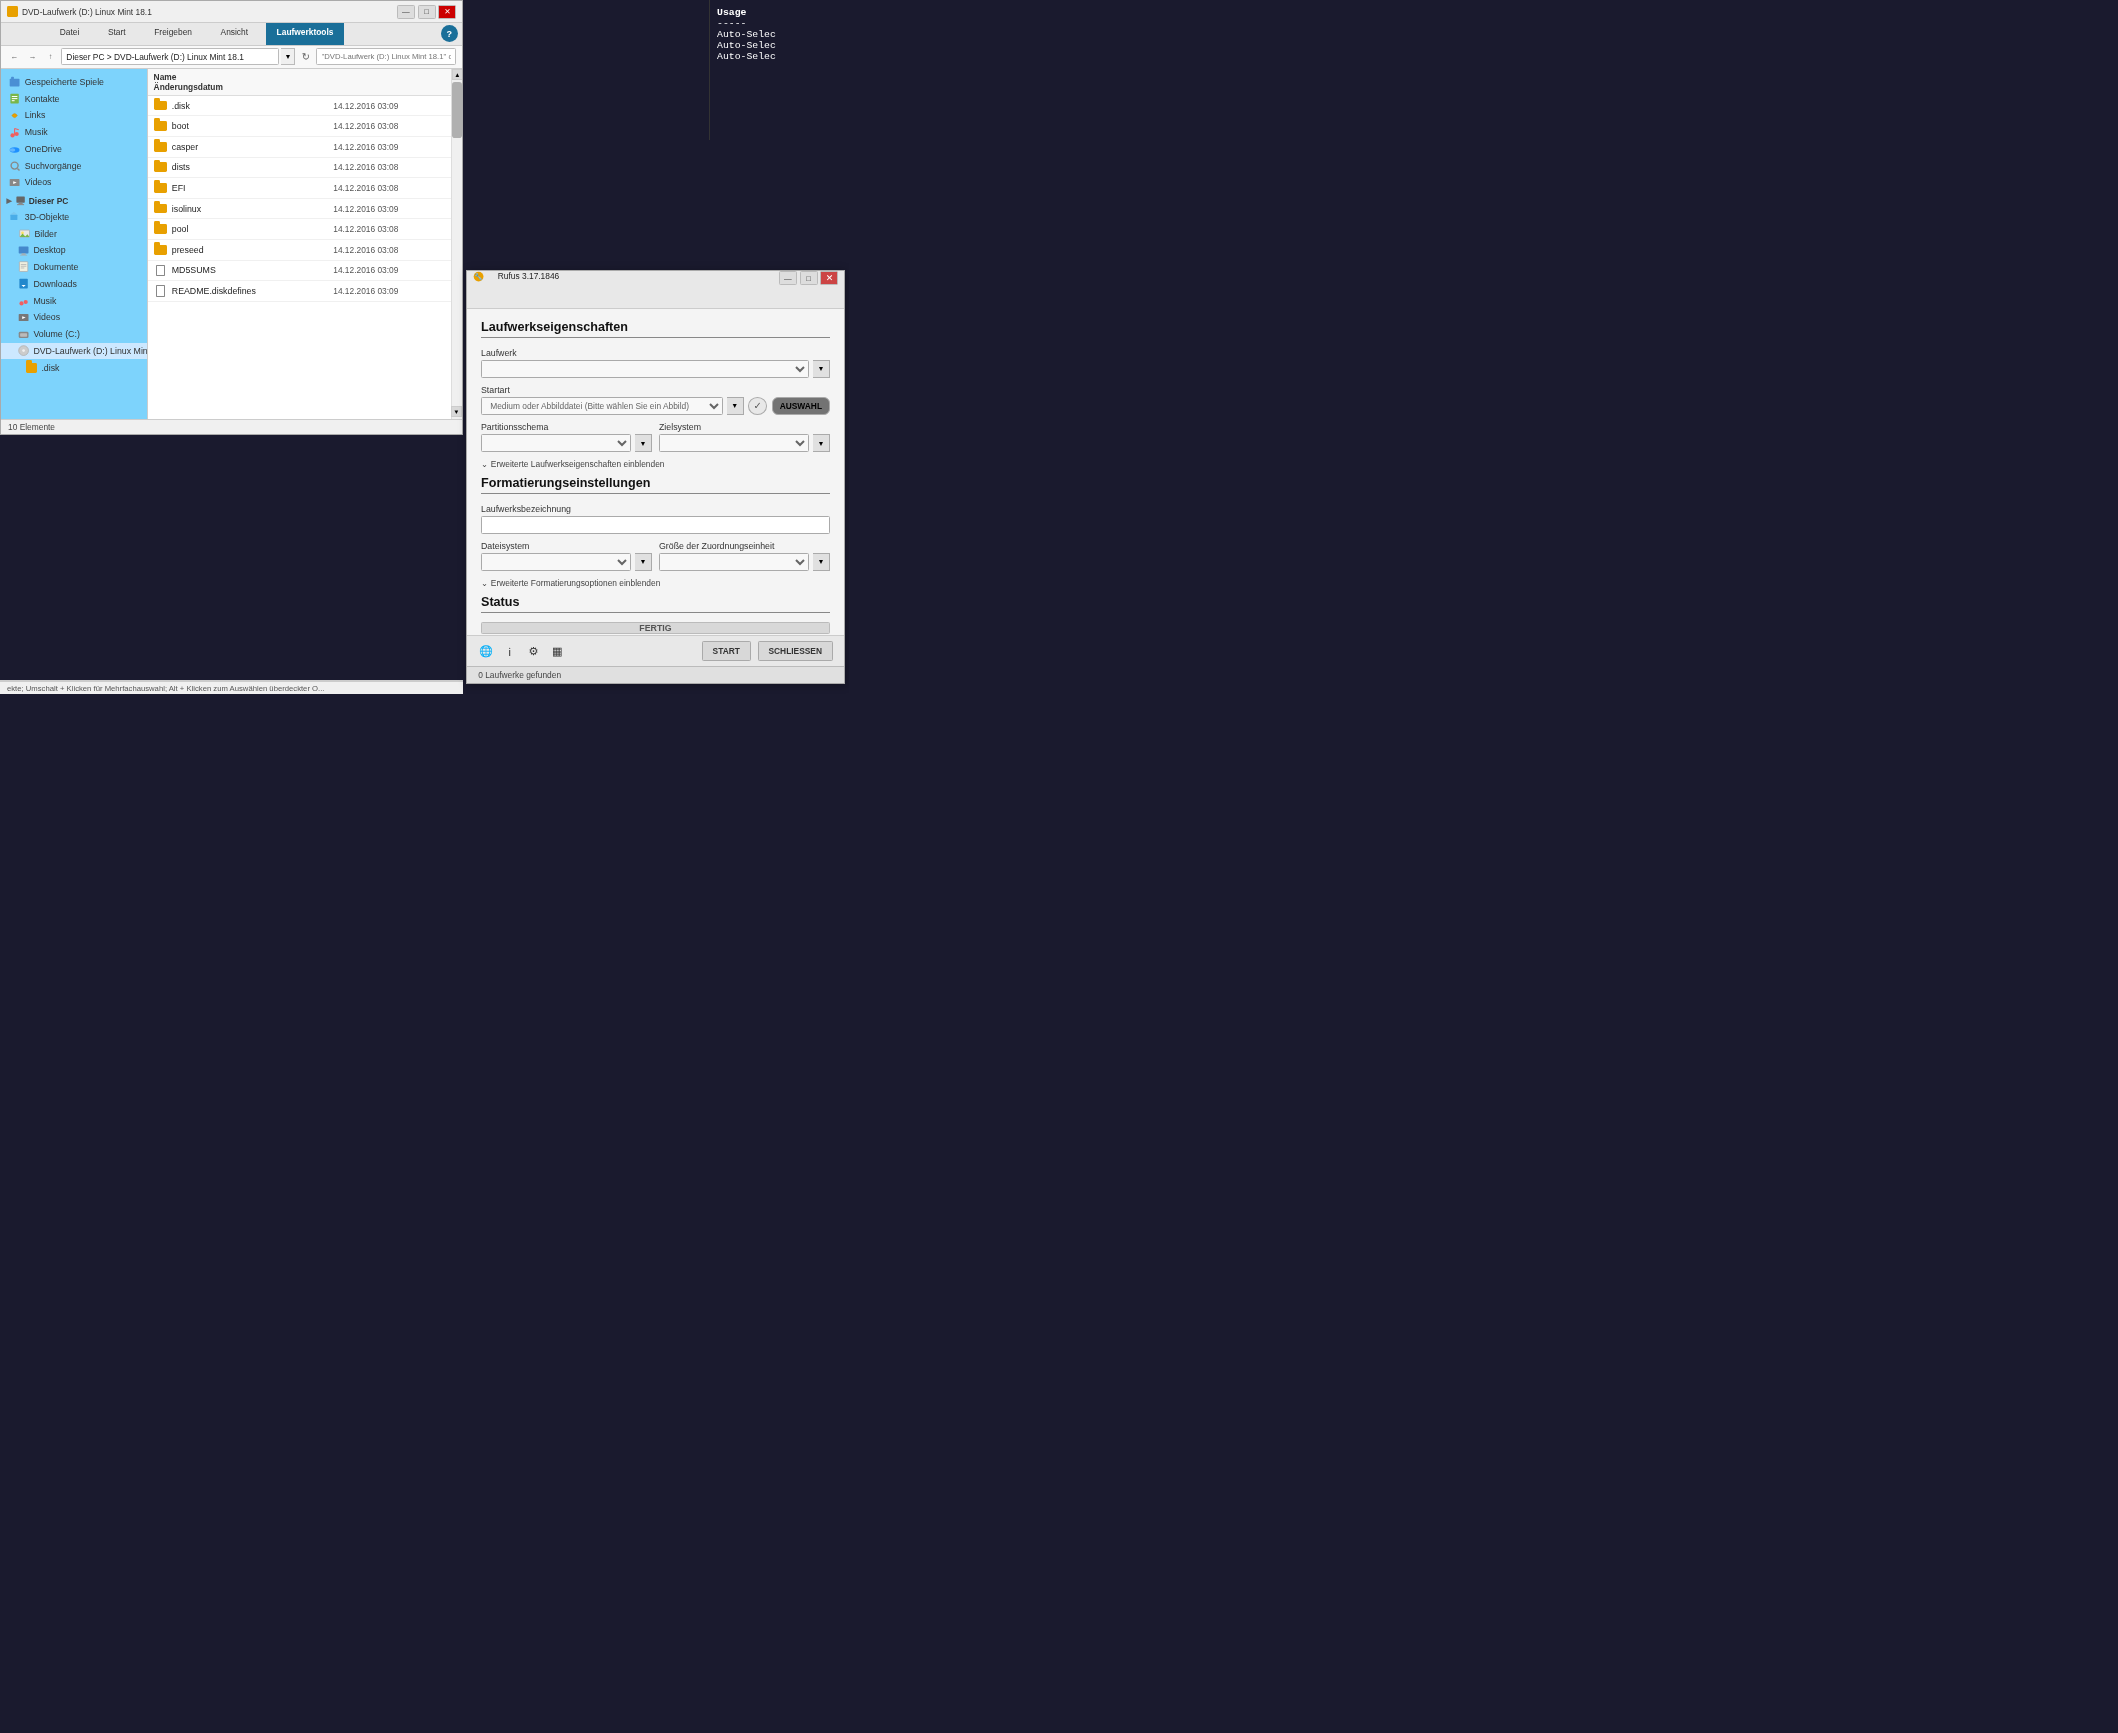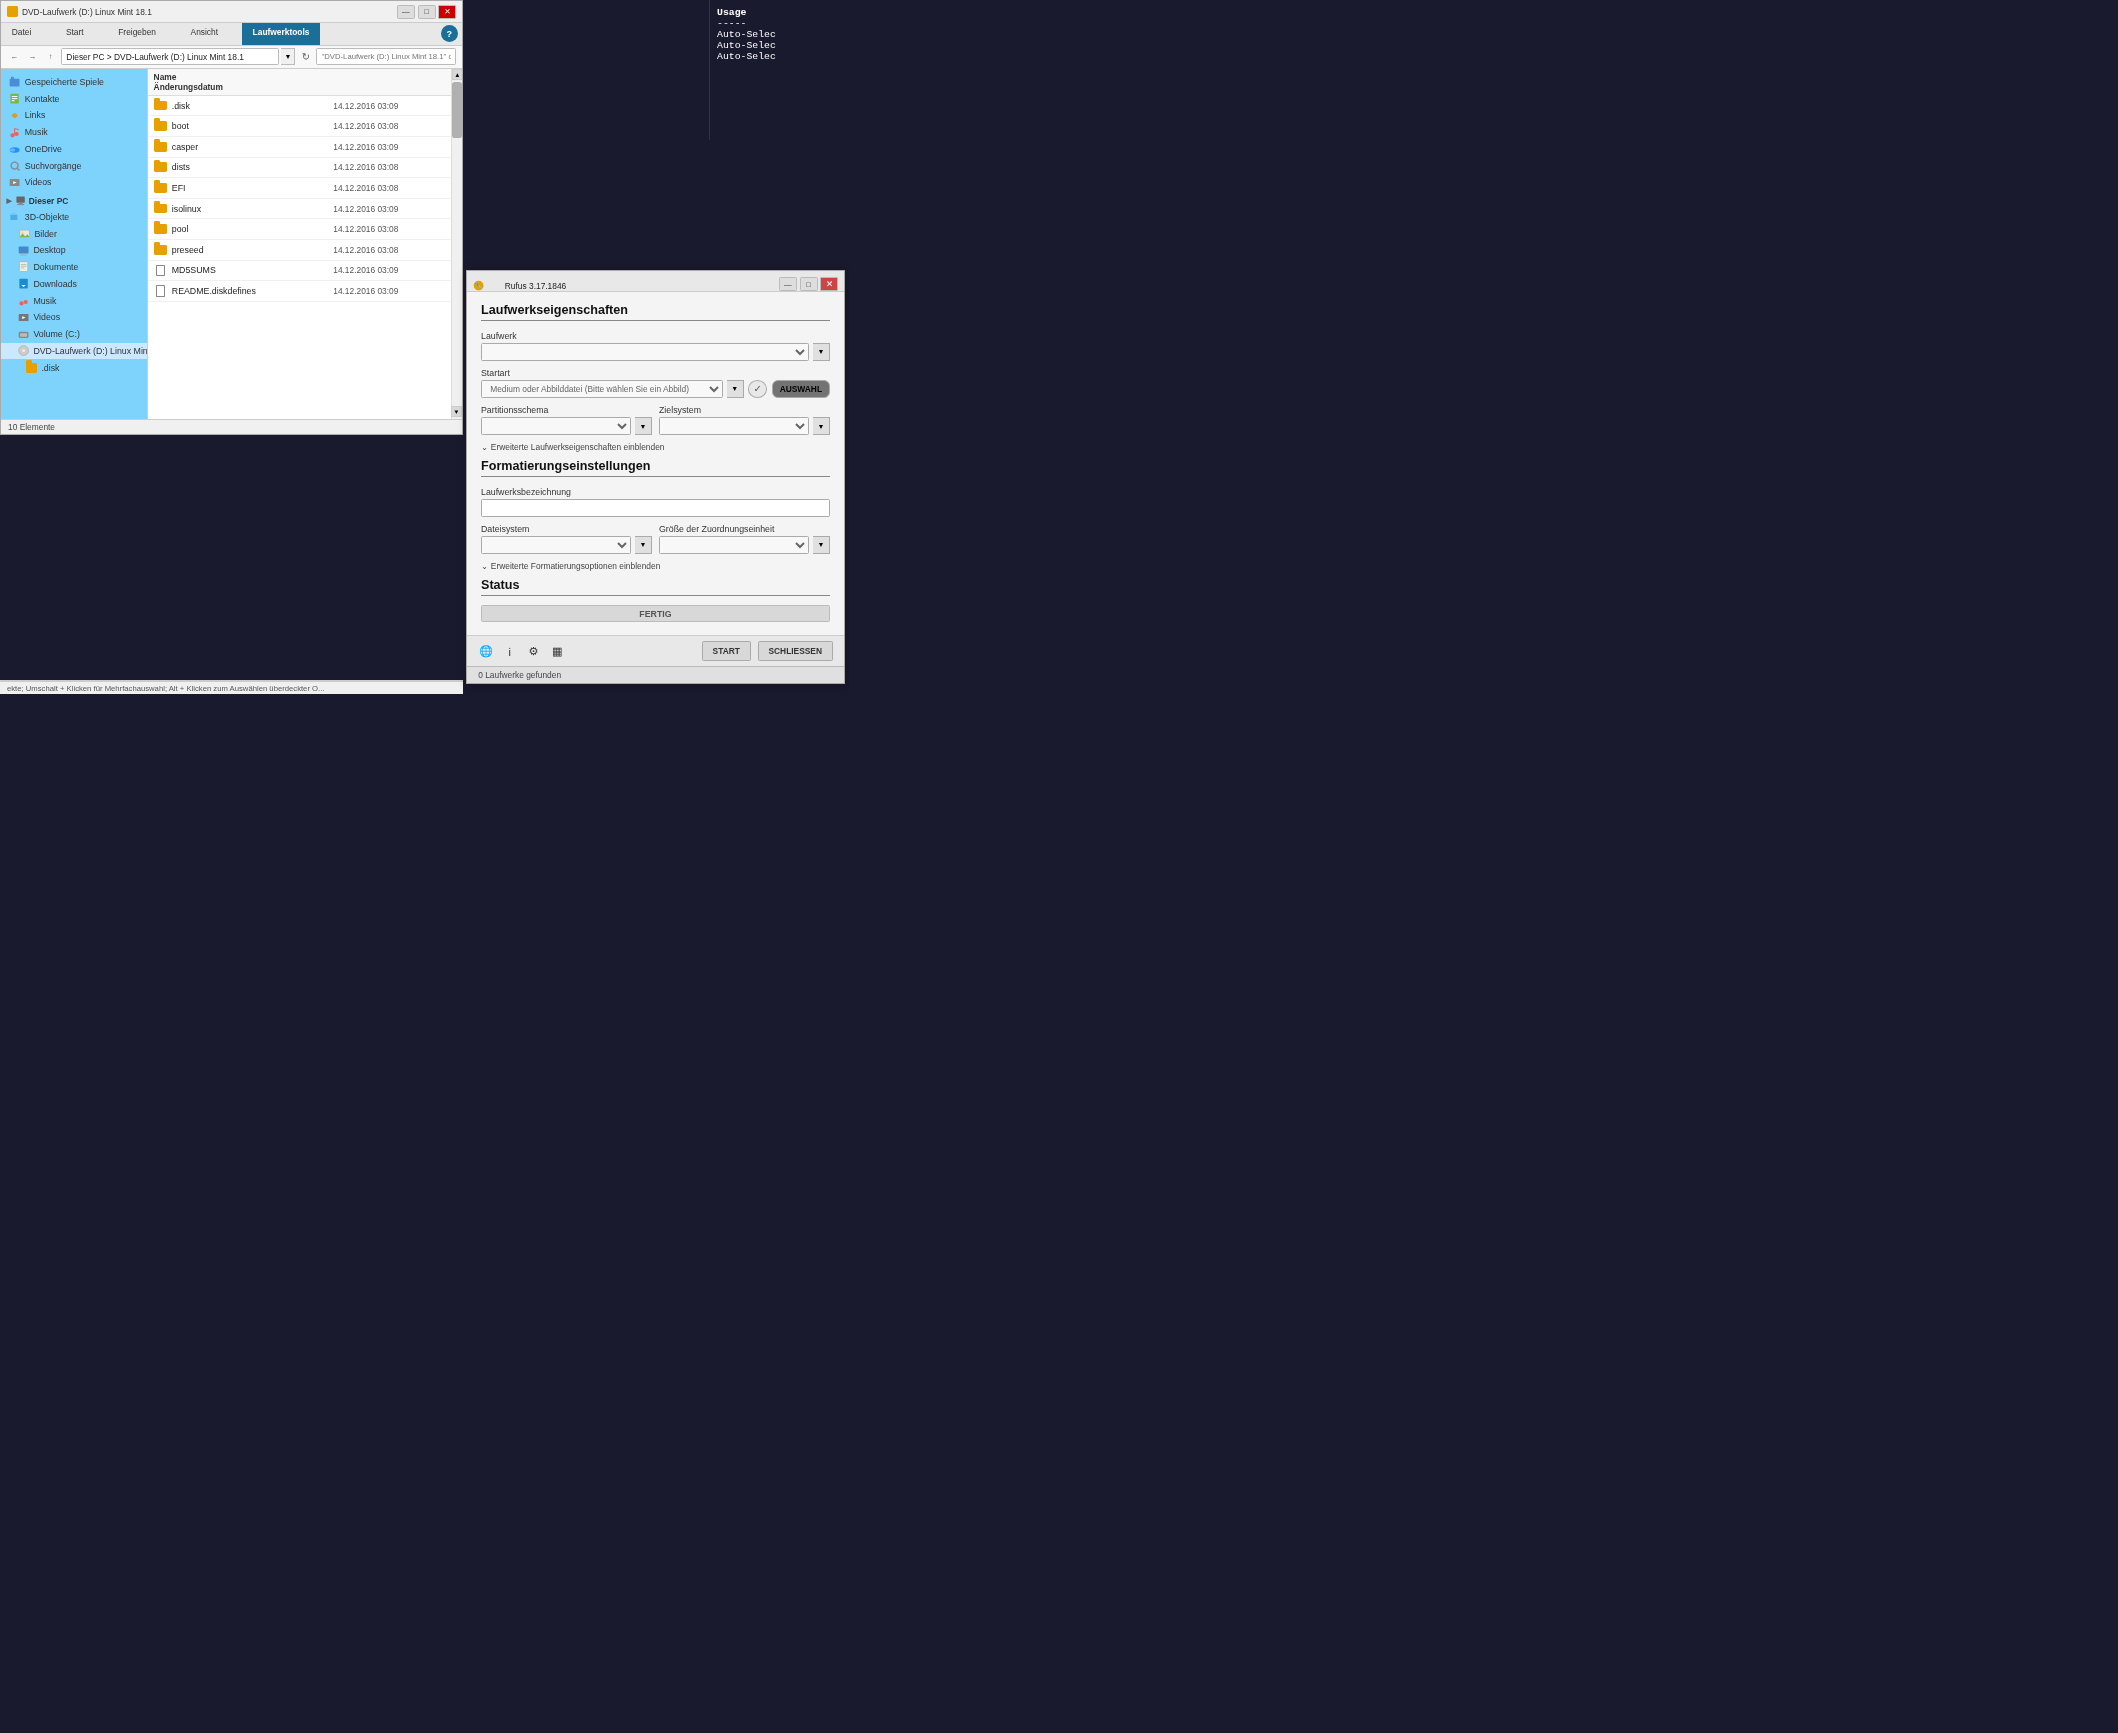--- a/index.html
+++ b/index.html
@@ -65,22 +65,23 @@
     }
     .title-btn.close { background: #c00; color: white; }
 
     
     .ribbon {
       background: #f0f0f0;
       border-bottom: 0.7px solid #ccc;
     }
     .ribbon-tabs {
       display: flex;
-      gap: 13px;
+      gap: 7px;
       background: #e8e8e8;
+      padding-left: 48px;
     }
     .ribbon-tab {
       padding: 2.8px 9.8px;
       font-size: 8.4px;
       cursor: pointer;
       border: 0.7px solid transparent;
       border-bottom: none;
       color: #333;
     }
     .ribbon-tab.active {
@@ -274,26 +275,26 @@
       height: 414px;
       background: #f4f4f4;
       border: 0.7px solid #aaa;
       box-shadow: 1.4px 1.4px 8.4px rgba(0,0,0,0.3);
       display: flex;
       flex-direction: column;
     }
 
     .rufus-title {
       background: #e8e8e8;
-      height: 21px;
-      display: flex;
-      align-items: flex-end;
+      height: 38px;
+      display: flex;
+      align-items: flex-start;
       padding: 0 5.6px;
       border-bottom: 0.7px solid #ccc;
-      gap: 21px;
+      gap: 14px;
     }
     .rufus-title-icon {
       width: 11.2px; height: 11.2px;
       display: flex; align-items: center; justify-content: center;
     }
     .rufus-title-text {
       flex: 1;
       font-size: 8.4px;
       color: #222;
     }

